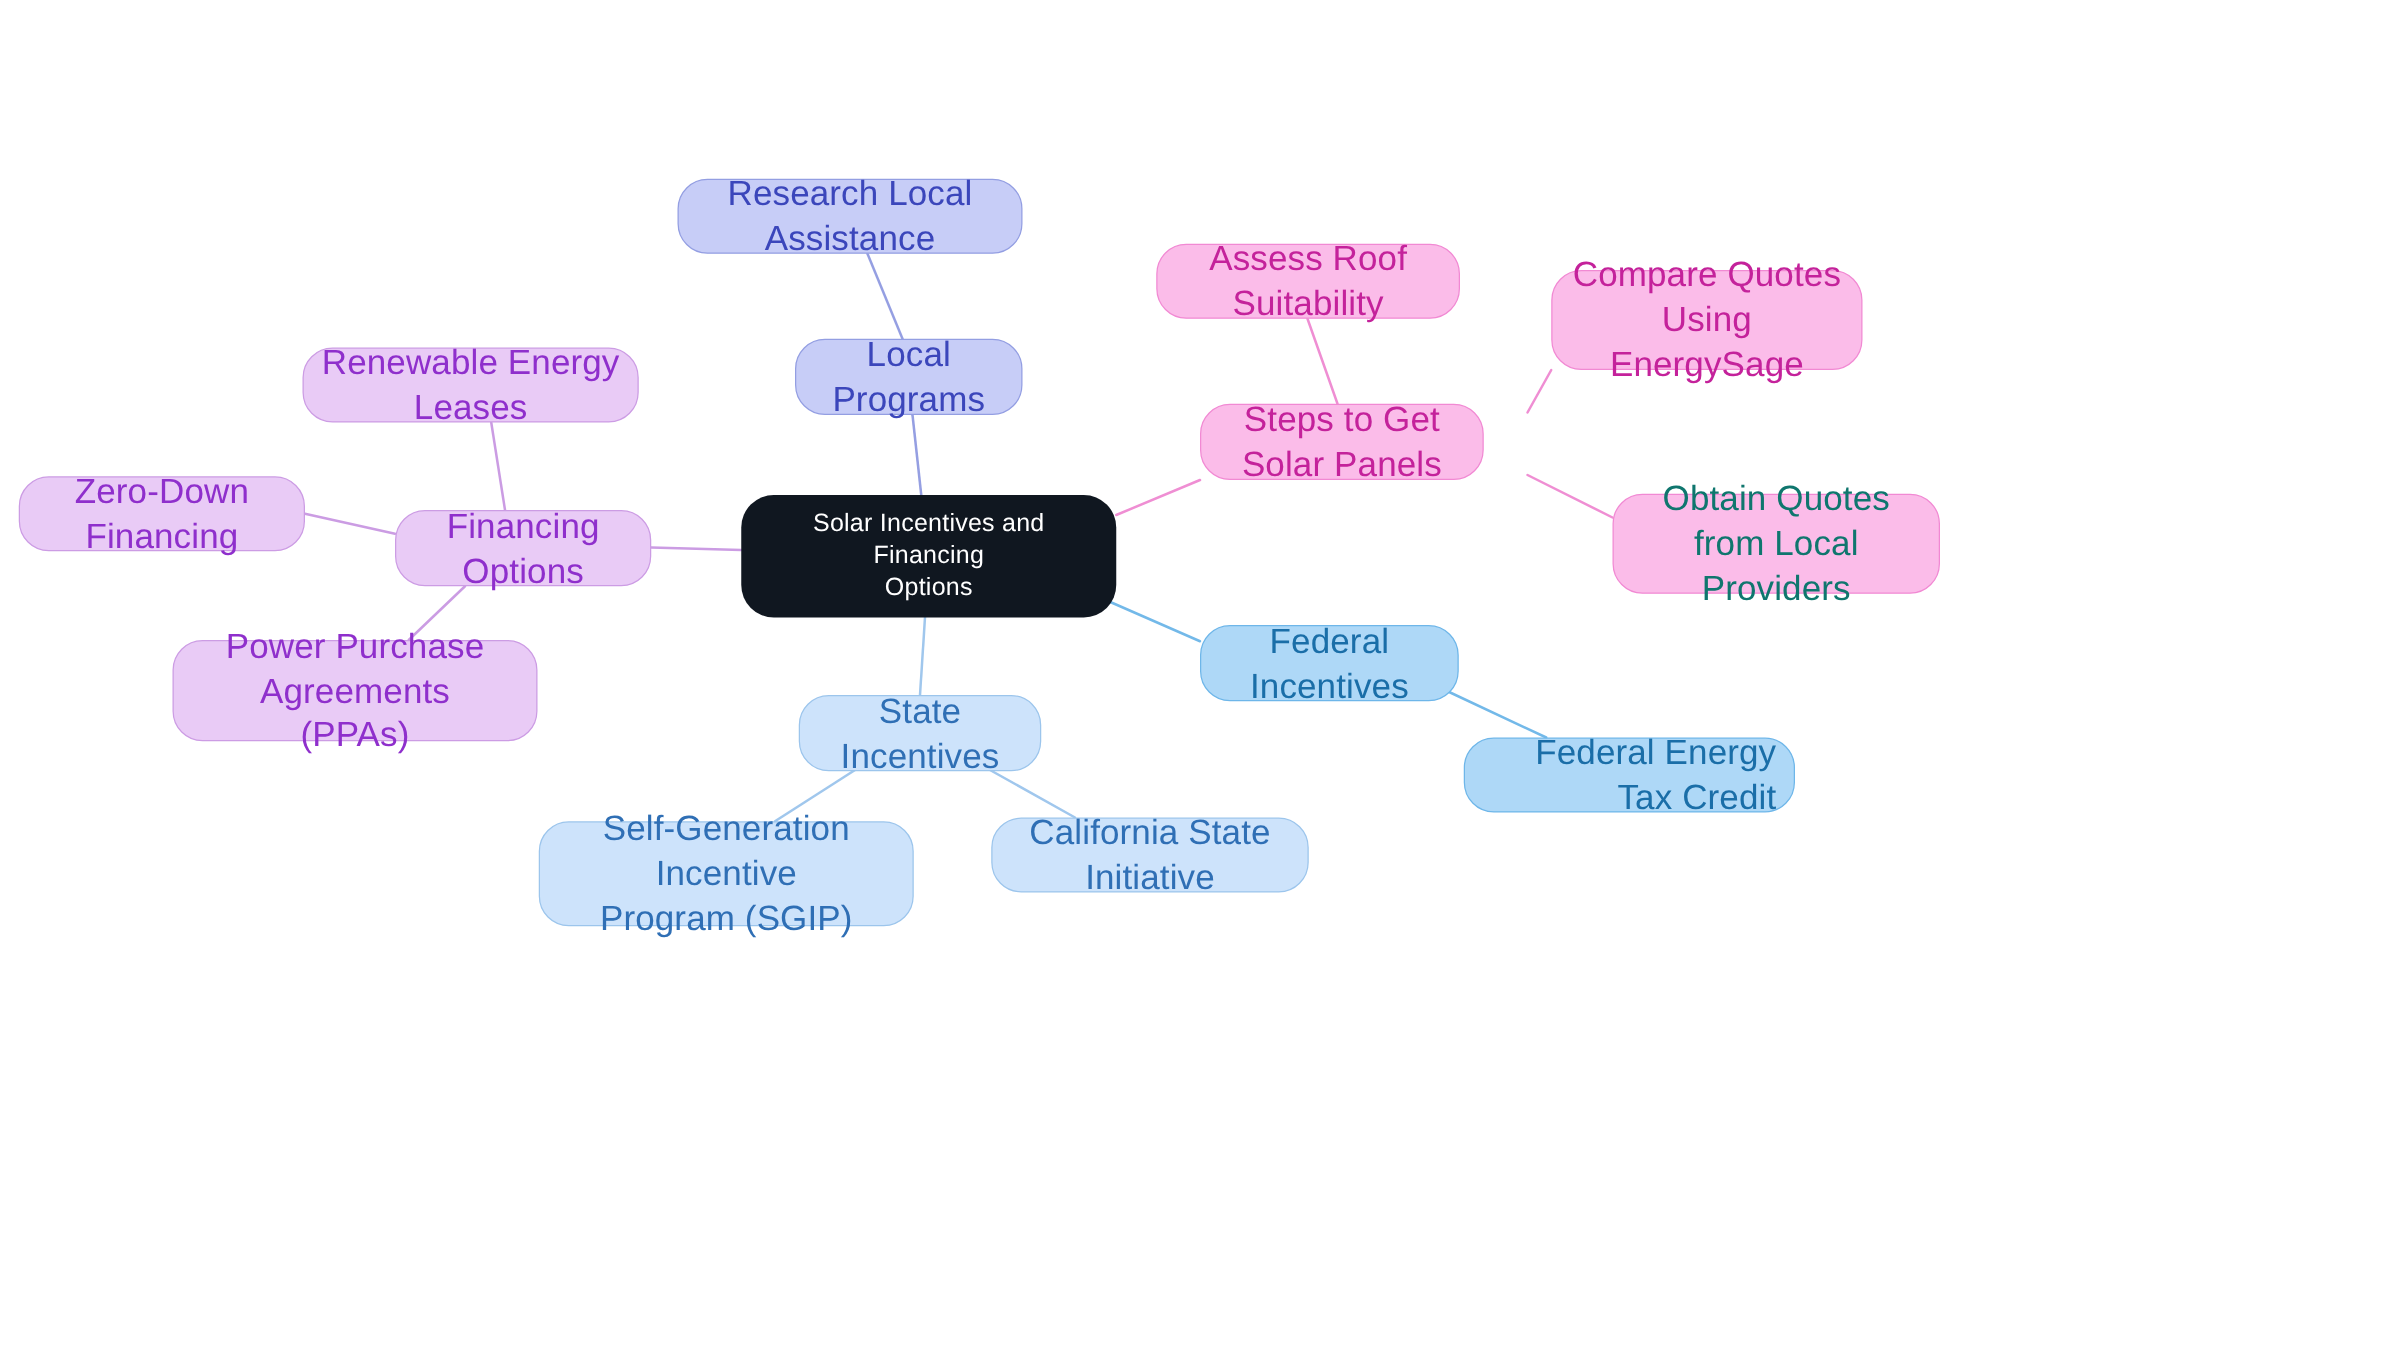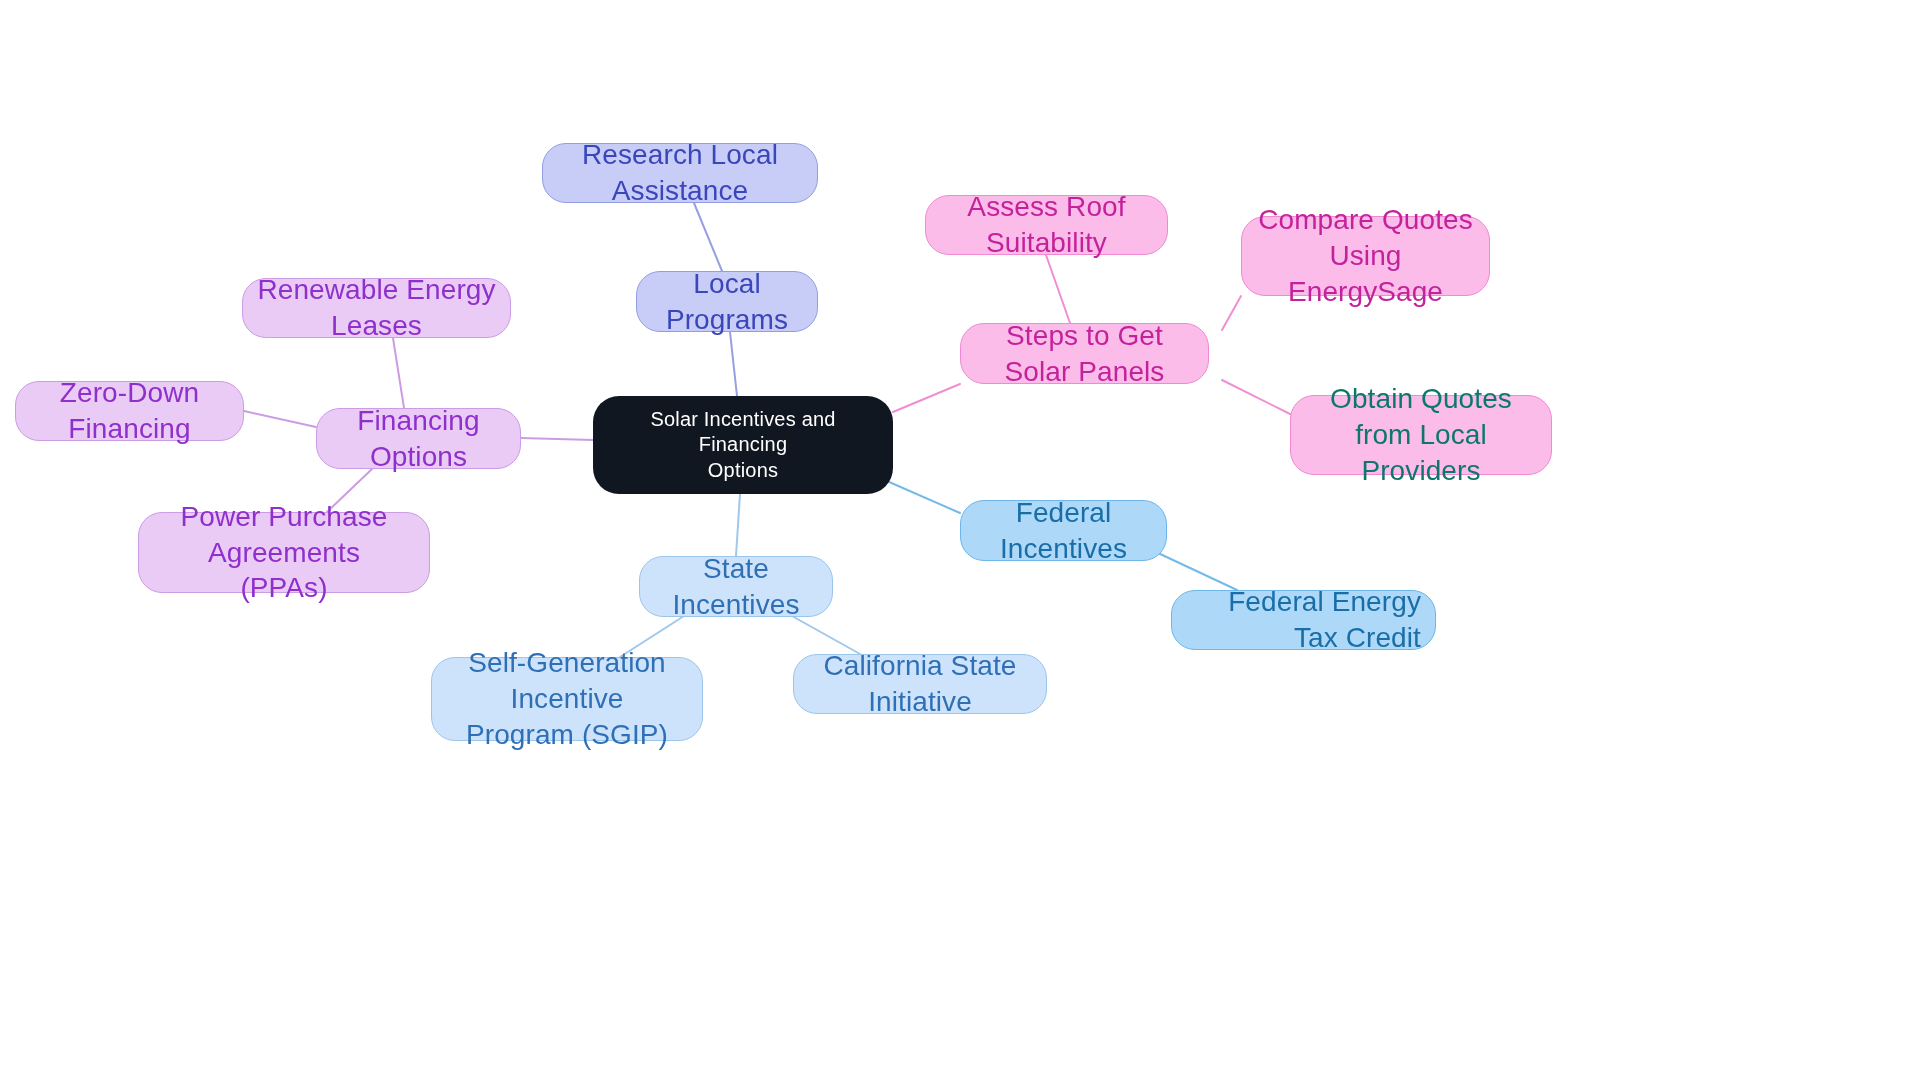--- a/index.html
+++ b/index.html
@@ -61,30 +61,30 @@
       <line x1="792" y1="616" x2="860" y2="654" stroke="#a0c7ed" stroke-width="2" stroke-linecap="round"></line>
       <line x1="593" y1="440" x2="521" y2="438" stroke="#cb9ce3" stroke-width="2" stroke-linecap="round"></line>
       <line x1="404" y1="408" x2="393" y2="338" stroke="#cb9ce3" stroke-width="2" stroke-linecap="round"></line>
       <line x1="316" y1="427" x2="244" y2="411" stroke="#cb9ce3" stroke-width="2" stroke-linecap="round"></line>
       <line x1="372" y1="469" x2="327" y2="512" stroke="#cb9ce3" stroke-width="2" stroke-linecap="round"></line>
       <line x1="737" y1="396" x2="730" y2="332" stroke="#959fe2" stroke-width="2" stroke-linecap="round"></line>
       <line x1="722" y1="271" x2="694" y2="203" stroke="#959fe2" stroke-width="2" stroke-linecap="round"></line>
     </svg>
 <div class="node root" style="left: 593px; top: 396px; width: 300px; height: 98px; background: rgb(16, 23, 32); color: rgb(255, 255, 255);"><span>Solar Incentives and Financing
 Options</span></div>
-    <div class="node branch" style="left: 960px; top: 323px; width: 249px; height: 61px; background: rgb(251, 188, 233); border-color: rgb(241, 137, 211); color: rgb(196, 34, 155);"><span>Steps to Get Solar Panels</span></div>
+    <div class="node branch" style="left: 960px; top: 323px; width: 227px; height: 61px; background: rgb(251, 188, 233); border-color: rgb(241, 137, 211); color: rgb(196, 34, 155);"><span>Steps to Get Solar Panels</span></div>
     <div class="node leaf" style="left: 925px; top: 195px; width: 243px; height: 60px; background: rgb(251, 188, 233); border-color: rgb(241, 137, 211); color: rgb(196, 34, 155);"><span>Assess Roof Suitability</span></div>
     <div class="node leaf" style="left: 1241px; top: 216px; width: 249px; height: 80px; background: rgb(251, 188, 233); border-color: rgb(241, 137, 211); color: rgb(196, 34, 155);"><span>Compare Quotes Using
 EnergySage</span></div>
     <div class="node leaf" style="left: 1290px; top: 395px; width: 262px; height: 80px; background: rgb(251, 188, 233); border-color: rgb(241, 137, 211); color: #0f766e;"><span>Obtain Quotes from Local
 Providers</span></div>
     <div class="node branch" style="left: 960px; top: 500px; width: 207px; height: 61px; background: rgb(174, 216, 247); border-color: rgb(110, 182, 233); color: rgb(26, 110, 168);"><span>Federal Incentives</span></div>
     <div class="node leaf" style="left: 1171px; top: 590px; width: 265px; height: 60px; background: rgb(174, 216, 247); border-color: rgb(110, 182, 233); color: rgb(26, 110, 168); text-align: right;"><span>Federal Energy Tax Credit</span></div>
     <div class="node branch" style="left: 639px; top: 556px; width: 194px; height: 61px; background: rgb(205, 227, 251); border-color: rgb(156, 197, 236); color: rgb(47, 111, 181);"><span>State Incentives</span></div>
-    <div class="node leaf" style="left: 431px; top: 657px; width: 272px; height: 84px; background: rgb(205, 227, 251); border-color: rgb(156, 197, 236); color: rgb(47, 111, 181);"><span>Self-Generation Incentive
+    <div class="node leaf" style="left: 431px; top: 657px; width: 300px; height: 84px; background: rgb(205, 227, 251); border-color: rgb(156, 197, 236); color: rgb(47, 111, 181);"><span>Self-Generation Incentive
 Program (SGIP)</span></div>
     <div class="node leaf" style="left: 793px; top: 654px; width: 254px; height: 60px; background: rgb(205, 227, 251); border-color: rgb(156, 197, 236); color: rgb(47, 111, 181);"><span>California State Initiative</span></div>
     <div class="node branch" style="left: 316px; top: 408px; width: 205px; height: 61px; background: rgb(233, 203, 246); border-color: rgb(204, 156, 228); color: rgb(143, 47, 204); justify-content: flex-end;"><span>Financing Options</span></div>
     <div class="node leaf" style="left: 242px; top: 278px; width: 269px; height: 60px; background: rgb(233, 203, 246); border-color: rgb(204, 156, 228); color: rgb(143, 47, 204);"><span>Renewable Energy Leases</span></div>
     <div class="node leaf" style="left: 15px; top: 381px; width: 229px; height: 60px; background: rgb(233, 203, 246); border-color: rgb(204, 156, 228); color: rgb(143, 47, 204);"><span>Zero-Down Financing</span></div>
     <div class="node leaf" style="left: 138px; top: 512px; width: 292px; height: 81px; background: rgb(233, 203, 246); border-color: rgb(204, 156, 228); color: rgb(143, 47, 204);"><span>Power Purchase Agreements
 (PPAs)</span></div>
     <div class="node branch" style="left: 636px; top: 271px; width: 182px; height: 61px; background: rgb(199, 205, 247); border-color: rgb(147, 158, 226); color: rgb(59, 70, 187);"><span>Local Programs</span></div>
     <div class="node leaf" style="left: 542px; top: 143px; width: 276px; height: 60px; background: rgb(199, 205, 247); border-color: rgb(147, 158, 226); color: rgb(59, 70, 187);"><span>Research Local Assistance</span></div>
   </div>

